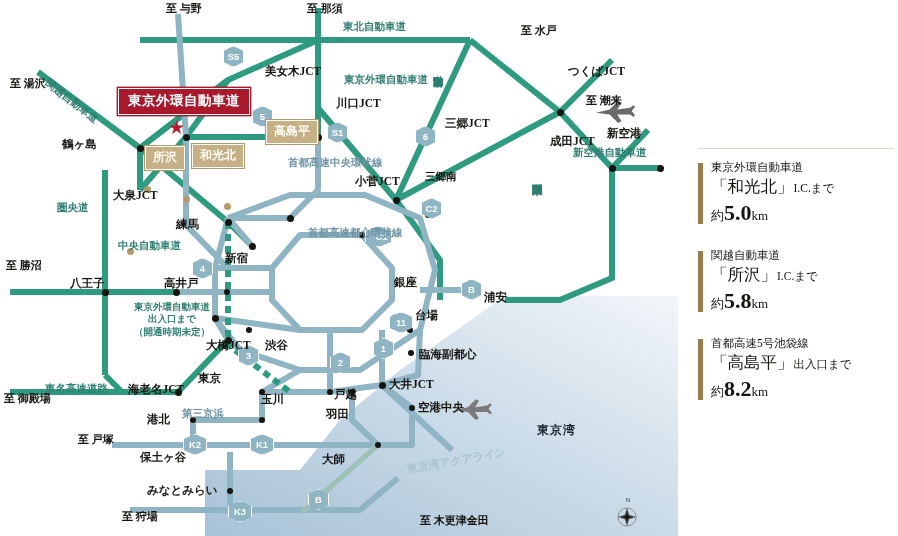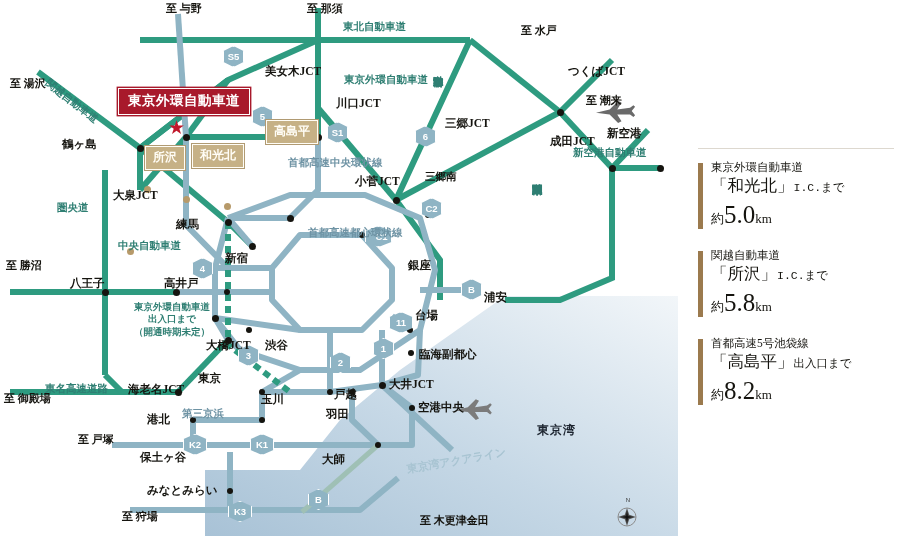--- a/index.html
+++ b/index.html
@@ -51,24 +51,24 @@
   
   #panel{position:absolute;left:690px;top:0;width:208px;height:536px;background:#fff;}
   .panel-head{position:absolute;left:8px;top:122px;font-size:12.5px;color:#15140f;
     font-family:"Liberation Serif","DejaVu Serif",serif;white-space:nowrap;}
   .panel-rule{position:absolute;left:8px;top:148px;width:196px;height:1px;background:#ddd8cf;}
   .entry{position:absolute;left:8px;padding-left:13px;}
   .entry::before{content:"";position:absolute;left:0;top:3px;bottom:3px;width:5px;background:#9b7a4e;}
   .e-sub{font-size:11.5px;color:#15140f;white-space:nowrap;line-height:1.35;
      font-family:"Liberation Serif","DejaVu Serif",serif;}
   .e-main{font-size:16.5px;color:#15140f;white-space:nowrap;line-height:1.35;font-weight:400;
-     font-family:Liberation Mono, monospace;}
+     font-family:Liberation Serif, serif;}
   .e-main .ic{font-size:11.5px;}
   .e-dist{font-size:13px;color:#15140f;white-space:nowrap;line-height:1.35;}
-  .e-dist .num{font-size:25px;font-weight:400;}
+  .e-dist .num{font-size:22px;font-weight:700;}
   .e-dist .unit{font-size:13px;}
 
   
   .compass{position:absolute;text-align:center;}
   .compass .n{font-size:6px;color:#333;display:block;line-height:1;
      font-family:"Liberation Sans","DejaVu Sans",sans-serif;}
 </style>
 </head>
 <body>
 
@@ -299,21 +299,21 @@
     <div class="lbl lbl-city" style="left:113px;top:190px;">大泉JCT</div>
     <div class="lbl lbl-city" style="left:206px;top:340px;">大橋JCT</div>
     <div class="lbl lbl-city" style="left:389px;top:379px;">大井JCT</div>
     <div class="lbl lbl-city" style="left:128px;top:384px;">海老名JCT</div>
     <div class="lbl lbl-city" style="left:607px;top:128px;">新空港</div>
     <div class="lbl lbl-city" style="left:62px;top:139px;">鶴ヶ島</div>
     <div class="lbl lbl-city" style="left:176px;top:219px;">練馬</div>
     <div class="lbl lbl-city" style="left:70px;top:278px;">八王子</div>
     <div class="lbl lbl-city" style="left:164px;top:278px;">高井戸</div>
     <div class="lbl lbl-city" style="left:225px;top:253px;">新宿</div>
-    <div class="lbl lbl-city" style="left:394px;top:260px;margin-left:14px;">銀座</div>
+    <div class="lbl lbl-city" style="left:394px;top:277px;">銀座</div>
     <div class="lbl lbl-city" style="left:484px;top:292px;">浦安</div>
     <div class="lbl lbl-city" style="left:415px;top:310px;">台場</div>
     <div class="lbl lbl-city" style="left:419px;top:349px;">臨海副都心</div>
     <div class="lbl lbl-city" style="left:265px;top:340px;">渋谷</div>
     <div class="lbl lbl-city" style="left:198px;top:373px;">東京</div>
     <div class="lbl lbl-city" style="left:261px;top:394px;">玉川</div>
     <div class="lbl lbl-city" style="left:334px;top:389px;">戸越</div>
     <div class="lbl lbl-city" style="left:326px;top:409px;">羽田</div>
     <div class="lbl lbl-city" style="left:418px;top:402px;">空港中央</div>
     <div class="lbl lbl-city" style="left:322px;top:454px;">大師</div>

